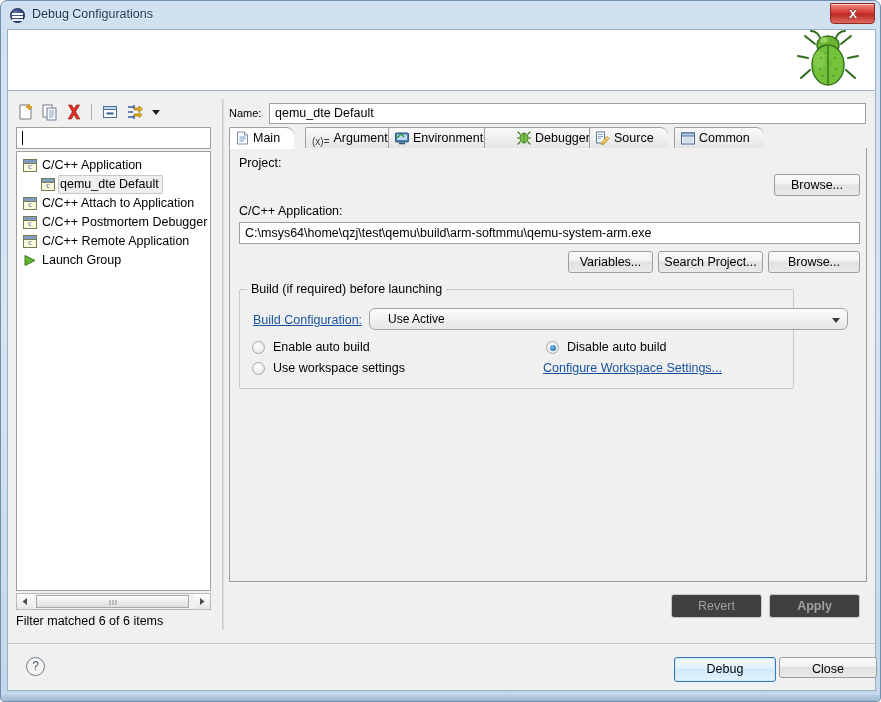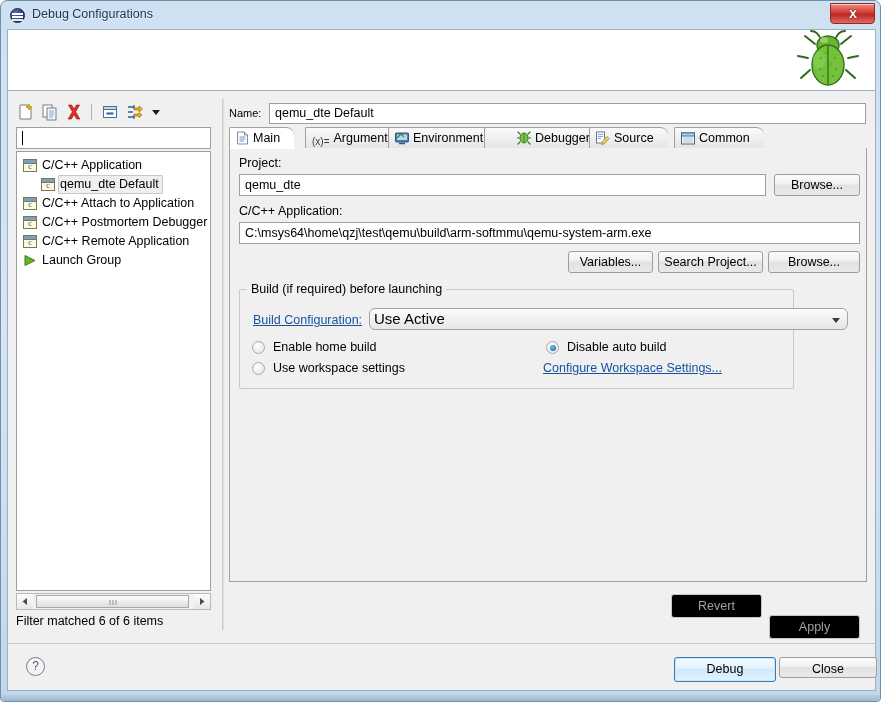--- a/index.html
+++ b/index.html
@@ -222,21 +222,21 @@
     white-space: nowrap; overflow: hidden;
   }
   .btn {
     position: absolute; box-sizing: border-box;
     background: linear-gradient(180deg,#fbfbfb 0%, #f1f1f1 45%, #e2e2e2 50%, #e9e9e9 100%);
     border: 1px solid #9d9d9d; border-radius: 3px;
     font-size: 12.5px; color: #000; text-align: center;
     font-family: "Liberation Sans", sans-serif;
     cursor: pointer; white-space: nowrap;
   }
-  .btn.disabled { color: #a0a0a0; background: #000000; border-color: #c6c6c6; }
+  .btn.disabled { color: #a0a0a0; background: #404040; border-color: #c6c6c6; }
   .btn.default {
     border: 1px solid #2e7dbe;
     box-shadow: 0 0 0 1px #cfe6f7 inset;
     background: linear-gradient(180deg,#f4fbff 0%, #e2f2fd 45%, #cfe9fb 50%, #e3f3fe 100%);
   }
 
   .group {
     position: absolute; border: 1px solid #c8c8c8; border-radius: 2px;
     box-sizing: border-box;
   }
@@ -245,21 +245,21 @@
     padding: 0 4px; font-size: 12.5px; color: #000; white-space: nowrap;
   }
   .link {
     position: absolute; font-size: 12.5px; color: #16529e;
     text-decoration: underline; cursor: pointer; white-space: nowrap;
   }
   .combo {
     position: absolute; box-sizing: border-box;
     background: linear-gradient(180deg,#fcfcfc 0%, #f1f1f1 50%, #e6e6e6 100%);
     border: 1px solid #a3a3a3; border-radius: 6px;
-    font-size: 15px; line-height: 20px; padding-left: 4px;
+    font-size: 12px; line-height: 20px; padding-left: 18px;
     cursor: pointer; color: #000;
   }
   .combo-arrow {
     position: absolute; right: 7px; top: 9px;
     width: 0; height: 0; border-left: 4px solid transparent;
     border-right: 4px solid transparent; border-top: 5px solid #3a3a3a;
   }
   .radio {
     position: absolute; width: 13px; height: 13px; border-radius: 50%;
     background: radial-gradient(circle at 40% 35%, #ffffff 0%, #eaeaea 70%);
@@ -524,21 +524,20 @@
                 </g>
             </svg>
           </span><span>Common</span>
         </div>
       </div>
 
       <div class="tab-content">
 
         <div class="lbl" style="left:9px; top:8px;">Project:</div>
 
-        <div class="txtfield" style="left:9px; top:26px; width:527px; height:22px;">qemu_dte</div>
 
         <div class="btn" style="left:544px; top:26px; width:86px; height:22px; line-height:20px;">Browse...</div>
 
         <div class="lbl" style="left:9px; top:56px;">C/C++ Application:</div>
 
         <div class="txtfield" style="left:9px; top:74px; width:621px; height:22px;">C:\msys64\home\qzj\test\qemu\build\arm-softmmu\qemu-system-arm.exe</div>
 
         <div class="btn" style="left:338px; top:103px; width:85px; height:22px; line-height:20px;">Variables...</div>
         <div class="btn" style="left:428px; top:103px; width:105px; height:22px; line-height:20px;">Search Project...</div>
         <div class="btn" style="left:538px; top:103px; width:92px; height:22px; line-height:20px;">Browse...</div>
@@ -547,34 +546,34 @@
           <div class="group-title">Build (if required) before launching</div>
 
           <div class="link" style="left:13px; top:23px;">Build Configuration:</div>
 
           <div class="combo" style="left:129px; top:18px; width:479px; height:22px;">
             <span>Use Active</span>
             <span class="combo-arrow"></span>
           </div>
 
           <div class="radio" style="left:12px; top:51px;"></div>
-          <div class="radio-lbl" style="left:33px; top:50px;">Enable home build</div>
+          <div class="radio-lbl" style="left:33px; top:50px;">Enable auto build</div>
 
           <div class="radio checked" style="left:306px; top:51px;"></div>
           <div class="radio-lbl" style="left:327px; top:50px;">Disable auto build</div>
 
           <div class="radio" style="left:12px; top:72px;"></div>
           <div class="radio-lbl" style="left:33px; top:71px;">Use workspace settings</div>
 
           <div class="link" style="left:303px; top:71px;">Configure Workspace Settings...</div>
         </div>
       </div>
 
       <div class="btn disabled" style="left:442px; top:495px; width:91px; height:24px; line-height:22px;">Revert</div>
-      <div class="btn disabled" style="left:540px; top:516px; width:91px; height:24px; line-height:22px;">Apply</div>
+      <div class="btn disabled" style="left:540px; top:495px; width:91px; height:24px; line-height:22px;font-weight:bold;">Apply</div>
     </div>
   </div>
 
   <div class="footer">
     <div class="help-icon">?</div>
     <div class="btn default" style="left:666px; top:13px; width:102px; height:25px; line-height:23px;">Debug</div>
     <div class="btn" style="left:771px; top:13px; width:98px; height:21px; line-height:23px;">Close</div>
   </div>
 
   <div class="win-bottom"></div>

